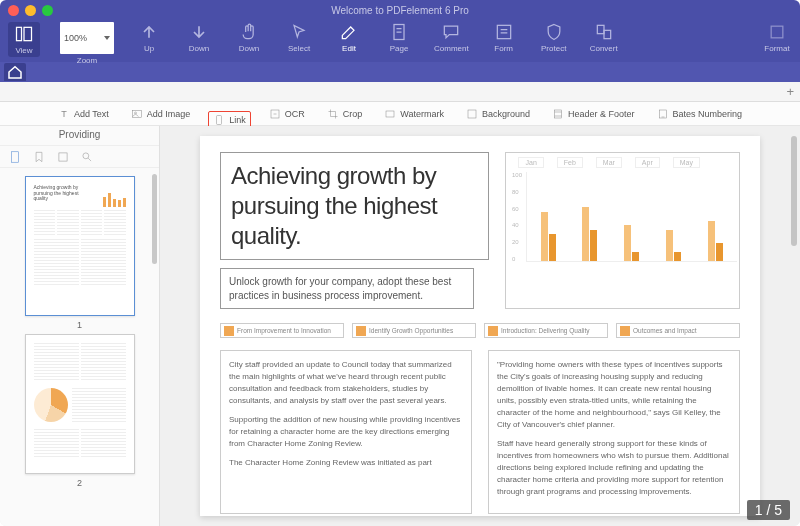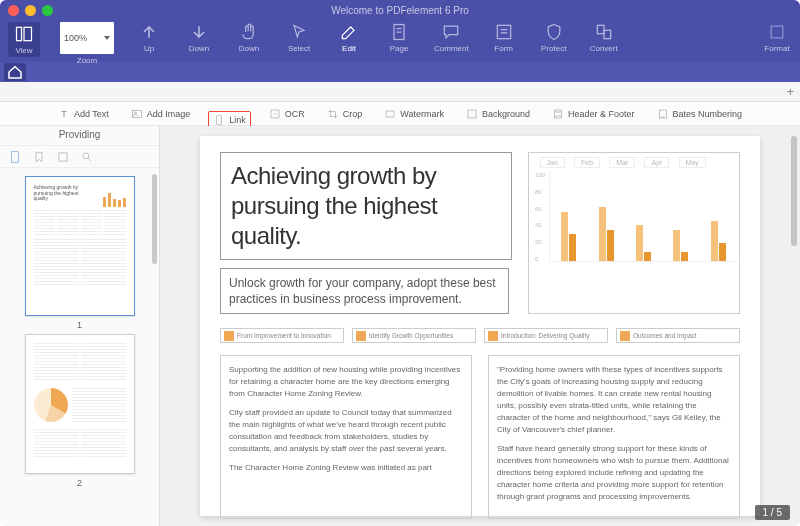--- a/index.html
+++ b/index.html
@@ -48,43 +48,43 @@
 .thumb { width: 110px; height: 140px; background: #fff; border: 1px solid #ccc; box-shadow: 0 1px 2px rgba(0,0,0,.1); padding: 8px; font-size: 3px; color: #777; display: flex; flex-direction: column; gap: 3px; }
 .thumb.sel { border: 1.5px solid #5b8fd4; }
 .tnum { font-size: 9px; color: #666; }
 .scrl { position: absolute; right: 2px; top: 6px; width: 5px; height: 90px; background: #c8c8c8; border-radius: 3px; }
 
 
 .canvas { flex: 1; background: #f0f0f0; overflow: hidden; position: relative; display: flex; justify-content: center; padding: 10px 14px; }
 .page { width: 560px; background: #fff; box-shadow: 0 2px 6px rgba(0,0,0,.15); padding: 16px 20px; position: relative; }
 
 .headrow { display: flex; gap: 16px; }
-.headtitle { border: 1px solid #999; padding: 8px 10px; font-size: 24px; font-weight: 300; color: #333; line-height: 1.25; width: 292px; letter-spacing: -0.5px; }
+.headtitle { border: 1px solid #999; padding: 8px 10px; font-size: 24px; font-weight: 300; color: #333; line-height: 1.25; width: 269px; letter-spacing: -0.5px; }
 .chartwrap { flex: 1; border: 1px solid #ccc; padding: 4px 2px 4px 6px; position: relative; }
 .chartlabels { display: flex; justify-content: space-around; font-size: 7px; color: #bbb; margin-bottom: 4px; }
 .chartlabels span { border: 1px solid #eee; padding: 1px 6px; }
 .chartbody { display: flex; height: 90px; }
 .yaxis { display: flex; flex-direction: column; justify-content: space-between; font-size: 6px; color: #bbb; padding-right: 4px; }
 .bars { flex: 1; display: flex; align-items: flex-end; justify-content: space-around; border-left: 1px solid #eee; border-bottom: 1px solid #eee; position: relative; }
 .bcol { display: flex; gap: 1px; align-items: flex-end; }
 .bar1 { width: 7px; background: #f6c17a; }
 .bar2 { width: 7px; background: #e8962e; }
 
-.subtitle { border: 1px solid #999; padding: 6px 8px; font-size: 12px; color: #555; margin-top: 8px; width: 289px; line-height: 1.35; }
+.subtitle { border: 1px solid #999; padding: 6px 8px; font-size: 10px; color: #555; margin-top: 8px; width: 254px; line-height: 1.35; }
 
 .badgerow { display: flex; gap: 8px; margin-top: 14px; }
 .badge { flex: 1; border: 1px solid #ccc; font-size: 6.5px; color: #888; padding: 3px 4px 3px 16px; position: relative; white-space: nowrap; overflow: hidden; }
 .badge:before { content: ""; position: absolute; left: 3px; top: 2px; width: 10px; height: 10px; background: #f0a753; }
 
 .cols { display: flex; gap: 16px; margin-top: 12px; }
 .col { flex: 1; border: 1px solid #ccc; padding: 8px; font-size: 8px; color: #666; line-height: 1.5; }
 .col h4 { font-size: 9px; color: #444; margin: 8px 0 4px; font-weight: 600; }
 .col p { margin-bottom: 7px; }
 
-.pagenum { position: absolute; right: 10px; bottom: 6px; background: rgba(60,60,60,.75); color: #fff; font-size: 10px; padding: 2px 8px; border-radius: 2px; }
+.pagenum { position: absolute; right: 10px; bottom: 6px; background: rgba(60,60,60,.75); color: #fff; font-size: 14px; padding: 2px 8px; border-radius: 2px; }
 .cscrl { position: absolute; right: 3px; top: 10px; width: 6px; height: 110px; background: #c4c4c4; border-radius: 3px; }
 
 
 .thumb .mh { font-size: 5px; color: #555; font-weight: 500; line-height: 1.1; width: 60%; }
 .thumb .mbars { display: flex; gap: 2px; align-items: flex-end; height: 20px; margin-left: auto; margin-top: -18px; }
 .thumb .mbars div { width: 3px; background: #f0a753; }
 .thumb .mrow { display: flex; gap: 2px; }
 .thumb .mbox { flex: 1; height: 26px; background: repeating-linear-gradient(#eee, #eee 1px, #fff 1px, #fff 3px); }
 .thumb .mpie { width: 34px; height: 34px; border-radius: 50%; background: conic-gradient(#f0a753 0 120deg, #f6d4a8 120deg 200deg, #fdebd4 200deg 360deg); }
 
@@ -419,22 +419,22 @@
         </div>
       </div>
       <div class="badgerow" id="badgerow">
           <div class="badge">From Improvement to Innovation</div>
           <div class="badge">Identify Growth Opportunities</div>
           <div class="badge">Introduction: Delivering Quality</div>
           <div class="badge">Outcomes and Impact</div>
         </div>
       <div class="cols">
         <div class="col">
+          <p>City staff provided an update to Council today that summarized the main highlights of what we've heard through recent public consultation and feedback from stakeholders, studies by consultants, and analysis by staff over the past several years.</p>
           <p>Supporting the addition of new housing while providing incentives for retaining a character home are the key directions emerging from Character Home Zoning Review.</p>
-          <p>City staff provided an update to Council today that summarized the main highlights of what we've heard through recent public consultation and feedback from stakeholders, studies by consultants, and analysis by staff over the past several years.</p>
           <p>The Character Home Zoning Review was initiated as part</p>
         </div>
         <div class="col">
           <p>"Providing home owners with these types of incentives supports the City's goals of increasing housing supply and reducing demolition of livable homes. It can create new rental housing units, possibly even strata-titled units, while retaining the character of the home and neighbourhood," says Gil Kelley, the City of Vancouver's chief planner.</p>
           <p>Staff have heard generally strong support for these kinds of incentives from homeowners who wish to pursue them. Additional directions being explored include refining and updating the character home criteria and providing more support for retention through grant programs and processing improvements.</p>
         </div>
       </div>
     </div>
     <div class="pagenum">1 / 5</div>
   </div>

